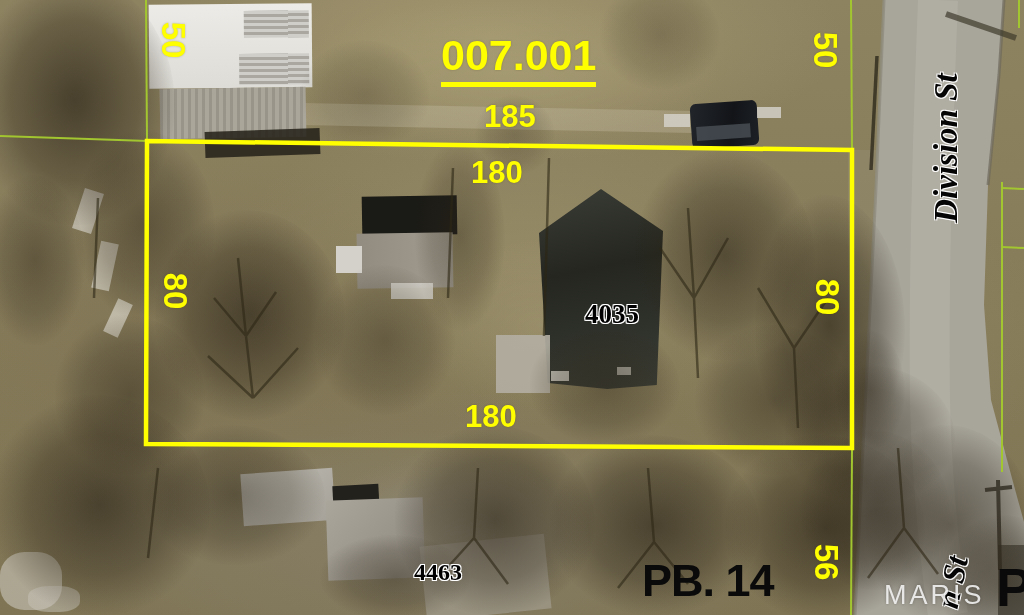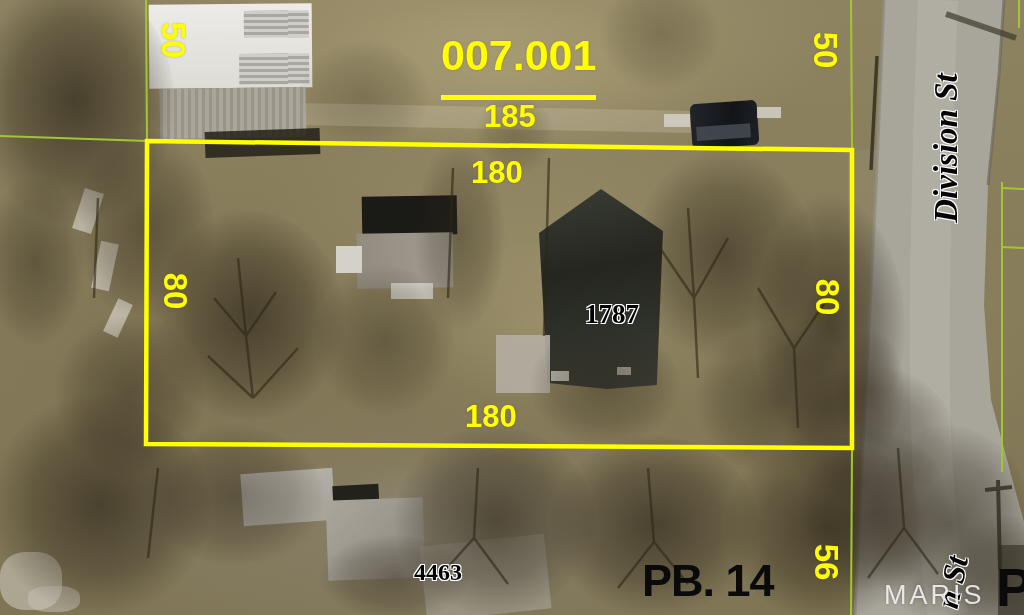--- a/index.html
+++ b/index.html
@@ -26,21 +26,21 @@
   .tree{position:absolute;border-radius:45% 55% 50% 50%;
     background:radial-gradient(ellipse at 50% 50%, rgba(47,39,26,.85) 0%, rgba(47,39,26,.45) 45%, rgba(47,39,26,0) 72%)}
   
   .bld{position:absolute}
   
   .ylabel{position:absolute;color:#ffff00;font-weight:bold;line-height:1;white-space:nowrap;
           text-shadow:0 0 2px rgba(70,60,0,.35)}
   .big{font-size:43px}
   .mid{font-size:31px}
   .side{font-size:33px}
-  .uline{border-bottom:5px solid #ffff00;padding-bottom:18px;display:inline-block}
+  .uline{border-bottom:5px solid #ffff00;padding-bottom:5px;display:inline-block}
   .rotcw{transform:translate(-50%,-50%) rotate(90deg)}
   .addr{position:absolute;font-family:"Liberation Serif",serif;font-weight:bold;color:#000;line-height:1;white-space:nowrap;
         text-shadow:-1px -1px 0 #fff,1px -1px 0 #fff,-1px 1px 0 #fff,1px 1px 0 #fff,0 1px 0 #fff,0 -1px 0 #fff}
   .street{position:absolute;font-family:"Liberation Serif",serif;font-style:italic;font-weight:bold;color:#050505;
         line-height:1;white-space:nowrap;
         text-shadow:-1px -1px 0 rgba(255,255,255,.92),1px -1px 0 rgba(255,255,255,.92),
                     -1px 1px 0 rgba(255,255,255,.92),1px 1px 0 rgba(255,255,255,.92)}
   .blackbold{position:absolute;color:#0a0a0a;font-weight:bold;line-height:1;white-space:nowrap}
   #watermark{position:absolute;left:884px;top:580px;font-size:27px;letter-spacing:3px;font-weight:normal;
         color:rgba(246,246,246,.88);text-shadow:0 0 3px rgba(0,0,0,.25);white-space:nowrap}
@@ -165,21 +165,21 @@
   <div id="labels" class="abs">
     <span class="ylabel big" style="left:441px;top:34px"><span class="uline">007.001</span></span>
     <span class="ylabel mid" style="left:484px;top:101px">185</span>
     <span class="ylabel mid" style="left:471px;top:157px">180</span>
     <span class="ylabel mid" style="left:465px;top:401px">180</span>
     <span class="ylabel side rotcw" style="left:175px;top:291px">80</span>
     <span class="ylabel side rotcw" style="left:827px;top:297px">80</span>
     <span class="ylabel side rotcw" style="left:173px;top:40px">50</span>
     <span class="ylabel side rotcw" style="left:825px;top:50px">50</span>
     <span class="ylabel side rotcw" style="left:826px;top:562px">56</span>
-    <span class="addr" style="left:585px;top:301px;font-size:27px">1787</span>
+    <span class="addr" style="left:585px;top:301px;font-size:27px">4035</span>
     <span class="addr" style="left:414px;top:560px;font-size:24px">4463</span>
     <span class="street" style="left:946px;top:148px;font-size:33px;transform:translate(-50%,-50%) rotate(-90deg)">Division St</span>
     <span class="street" style="left:952px;top:582px;font-size:32px;transform:translate(-50%,-50%) rotate(-78deg)">n St</span>
     <span class="blackbold" style="left:642px;top:558px;font-size:45px;letter-spacing:-1px">PB. 14</span>
     <span class="blackbold" style="left:996px;top:560px;font-size:54px">P</span>
     <span id="watermark">MARIS</span>
   </div>
 
 </div>
 

